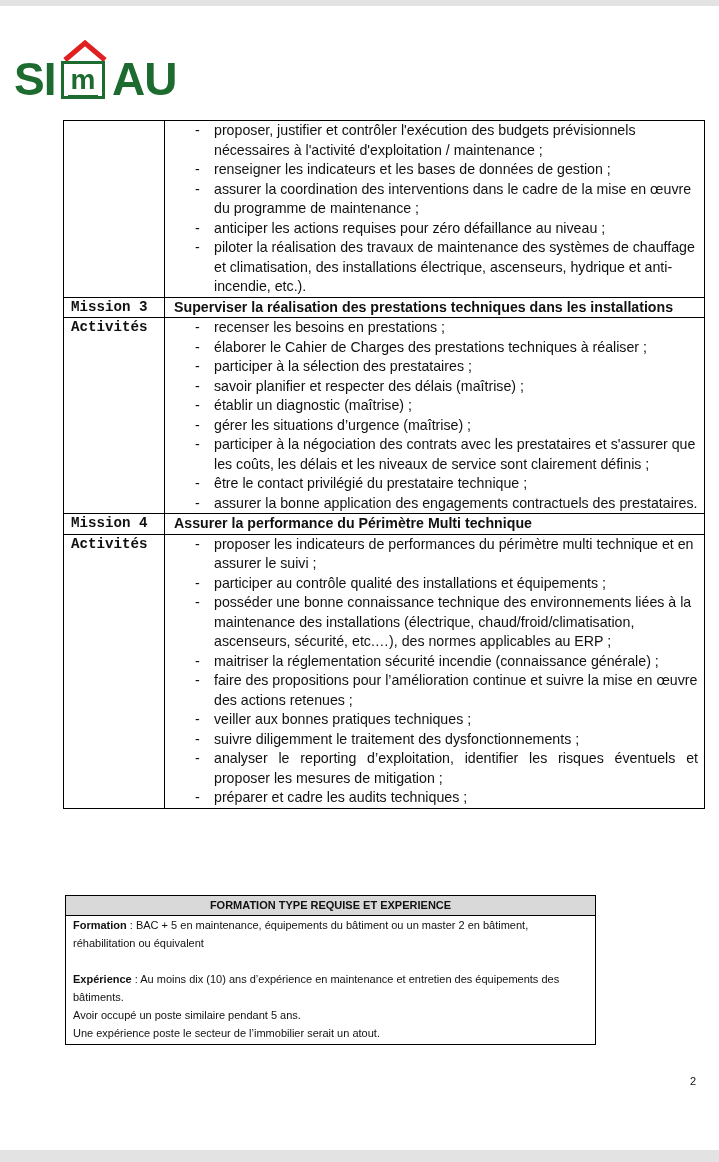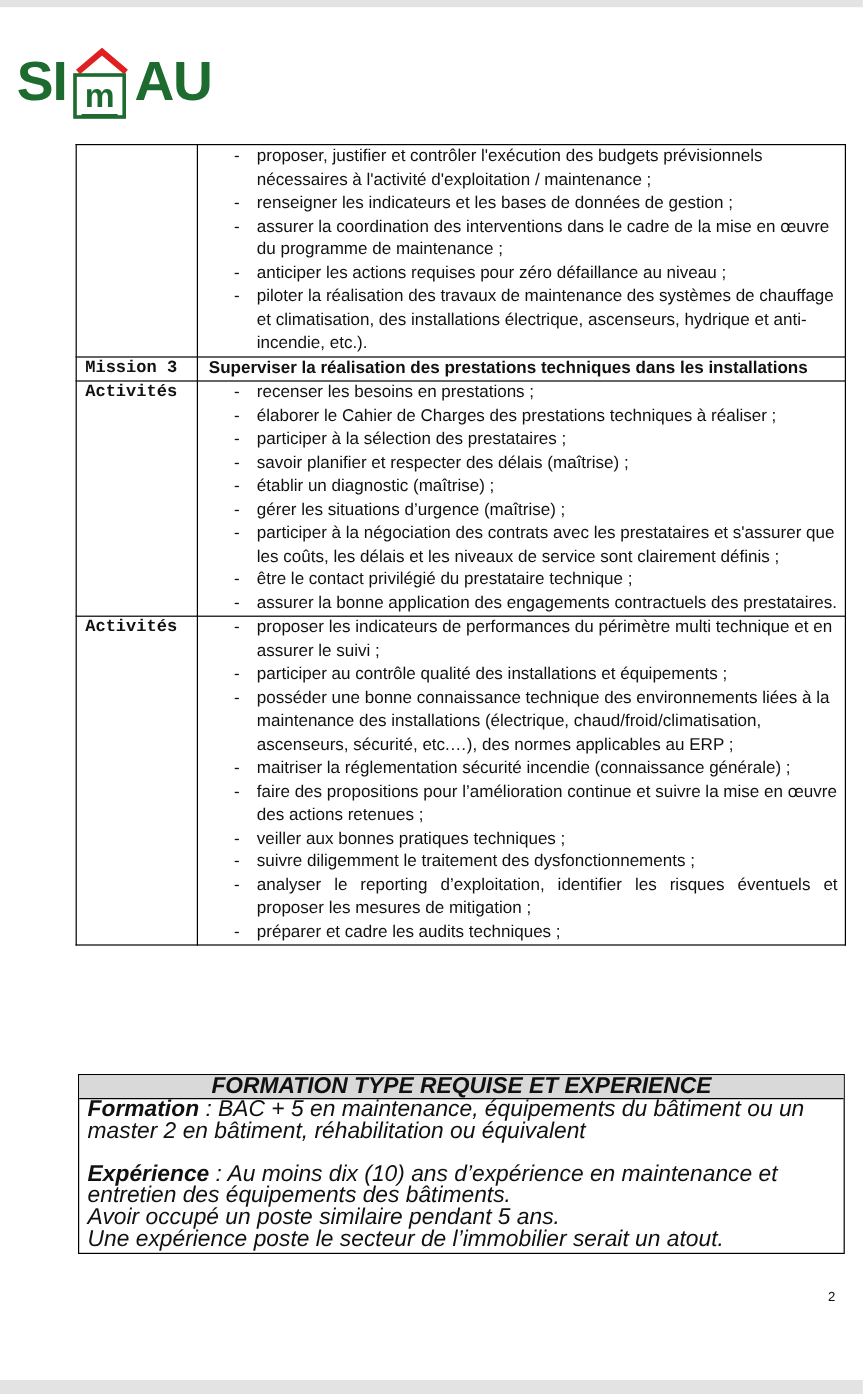--- a/index.html
+++ b/index.html
@@ -4,37 +4,37 @@
 <style>
   html, body { margin: 0; padding: 0; }
   body {
     width: 719px; height: 1162px; background: #ffffff; position: relative; overflow: hidden;
     font-family: "Liberation Sans", sans-serif; color: #111;
   }
   .topbar { position: absolute; left: 0; top: 0; width: 719px; height: 6px; background: #e3e3e3; }
   .bottombar { position: absolute; left: 0; top: 1150px; width: 719px; height: 12px; background: #e3e3e3; }
 
   .logo { position: absolute; left: 14px; top: 40px; width: 170px; height: 64px; }
-  .logo .txt { position: absolute; top: 2px; font-family: "Liberation Sans", sans-serif; font-weight: bold; font-size: 46px; color: #1e6b2f; line-height: 50px; letter-spacing: -1px; }
+  .logo .txt { position: absolute; top: 14px; font-family: "Liberation Sans", sans-serif; font-weight: bold; font-size: 46px; color: #1e6b2f; line-height: 50px; letter-spacing: -1px; }
   .logo .sl { left: 0; }
   .logo .au { left: 98px; }
   .logo .mbox { position: absolute; left: 47px; top: 21px; width: 44px; height: 38px; border: 3px solid #1e6b2f; box-sizing: border-box; }
   .logo .mbox span { position: absolute; left: 0; right: 0; top: 1px; text-align: center; font-weight: bold; font-size: 28px; line-height: 30px; color: #1e6b2f; border-bottom: 3px solid #1e6b2f; margin: 0 4px; }
   .logo .roof { position: absolute; left: 48px; top: 0; }
 
   table.missions { position: absolute; left: 63px; top: 120px; width: 642px; border-collapse: collapse; font-size: 14.2px; }
   table.missions td { border: 1.5px solid #000; vertical-align: top; padding: 0; }
   table.missions td.lbl { width: 93px; font-weight: bold; padding-left: 7px; line-height: 19.5px; font-family: Liberation Mono, monospace; }
   table.missions td.title { font-weight: bold; padding-left: 9px; line-height: 19.5px; }
   ul.acts { list-style: none; margin: 0; padding: 0 6px 0 0; }
   ul.acts li { position: relative; padding-left: 49px; line-height: 19.5px; }
   ul.acts li .dash { position: absolute; left: 30px; top: 0; }
   ul.acts li.just { text-align: justify; }
 
-  .formation { position: absolute; left: 65px; top: 895px; width: 639px; border: 1.5px solid #000; box-sizing: border-box; font-size: 19px; font-style: italic; }
+  .formation { position: absolute; left: 65px; top: 895px; width: 531px; border: 1.5px solid #000; box-sizing: border-box; font-size: 11px; }
   .formation .hdr { background: #d9d9d9; border-bottom: 1.5px solid #000; text-align: center; font-weight: bold; line-height: 19px; }
   .formation .body { padding: 0 7px 2px 7px; line-height: 18px; }
   .formation .body p { margin: 0; }
   .formation .gap { height: 18px; }
 
   .pagenum { position: absolute; left: 690px; top: 1075px; font-size: 11px; }
 </style>
 </head>
 <body>
 
@@ -79,20 +79,24 @@
         <li><span class="dash">-</span><span>savoir planifier et respecter des délais (maîtrise) ;</span></li>
         <li><span class="dash">-</span><span>établir un diagnostic (maîtrise) ;</span></li>
         <li><span class="dash">-</span><span>gérer les situations d’urgence (maîtrise) ;</span></li>
         <li><span class="dash">-</span><span>participer à la négociation des contrats avec les prestataires et s'assurer que les coûts, les délais et les niveaux de service sont clairement définis ;</span></li>
         <li><span class="dash">-</span><span>être le contact privilégié du prestataire technique ;</span></li>
         <li><span class="dash">-</span><span>assurer la bonne application des engagements contractuels des prestataires.</span></li>
       </ul>
     </td>
   </tr>
   <tr>
+    <td class="lbl">Mission 4</td>
+    <td class="title">Assurer la performance du Périmètre Multi technique</td>
+  </tr>
+  <tr>
     <td class="lbl">Activités</td>
     <td>
       <ul class="acts">
         <li><span class="dash">-</span><span>proposer les indicateurs de performances du périmètre multi technique et en assurer le suivi ;</span></li>
         <li><span class="dash">-</span><span>participer au contrôle qualité des installations et équipements ;</span></li>
         <li><span class="dash">-</span><span>posséder une bonne connaissance technique des environnements liées à la maintenance des installations (électrique, chaud/froid/climatisation, ascenseurs, sécurité, etc.…), des normes applicables au ERP ;</span></li>
         <li><span class="dash">-</span><span>maitriser la réglementation sécurité incendie (connaissance générale) ;</span></li>
         <li><span class="dash">-</span><span>faire des propositions pour l’amélioration continue et suivre la mise en œuvre des actions retenues ;</span></li>
         <li><span class="dash">-</span><span>veiller aux bonnes pratiques techniques ;</span></li>
         <li><span class="dash">-</span><span>suivre diligemment le traitement des dysfonctionnements ;</span></li>

